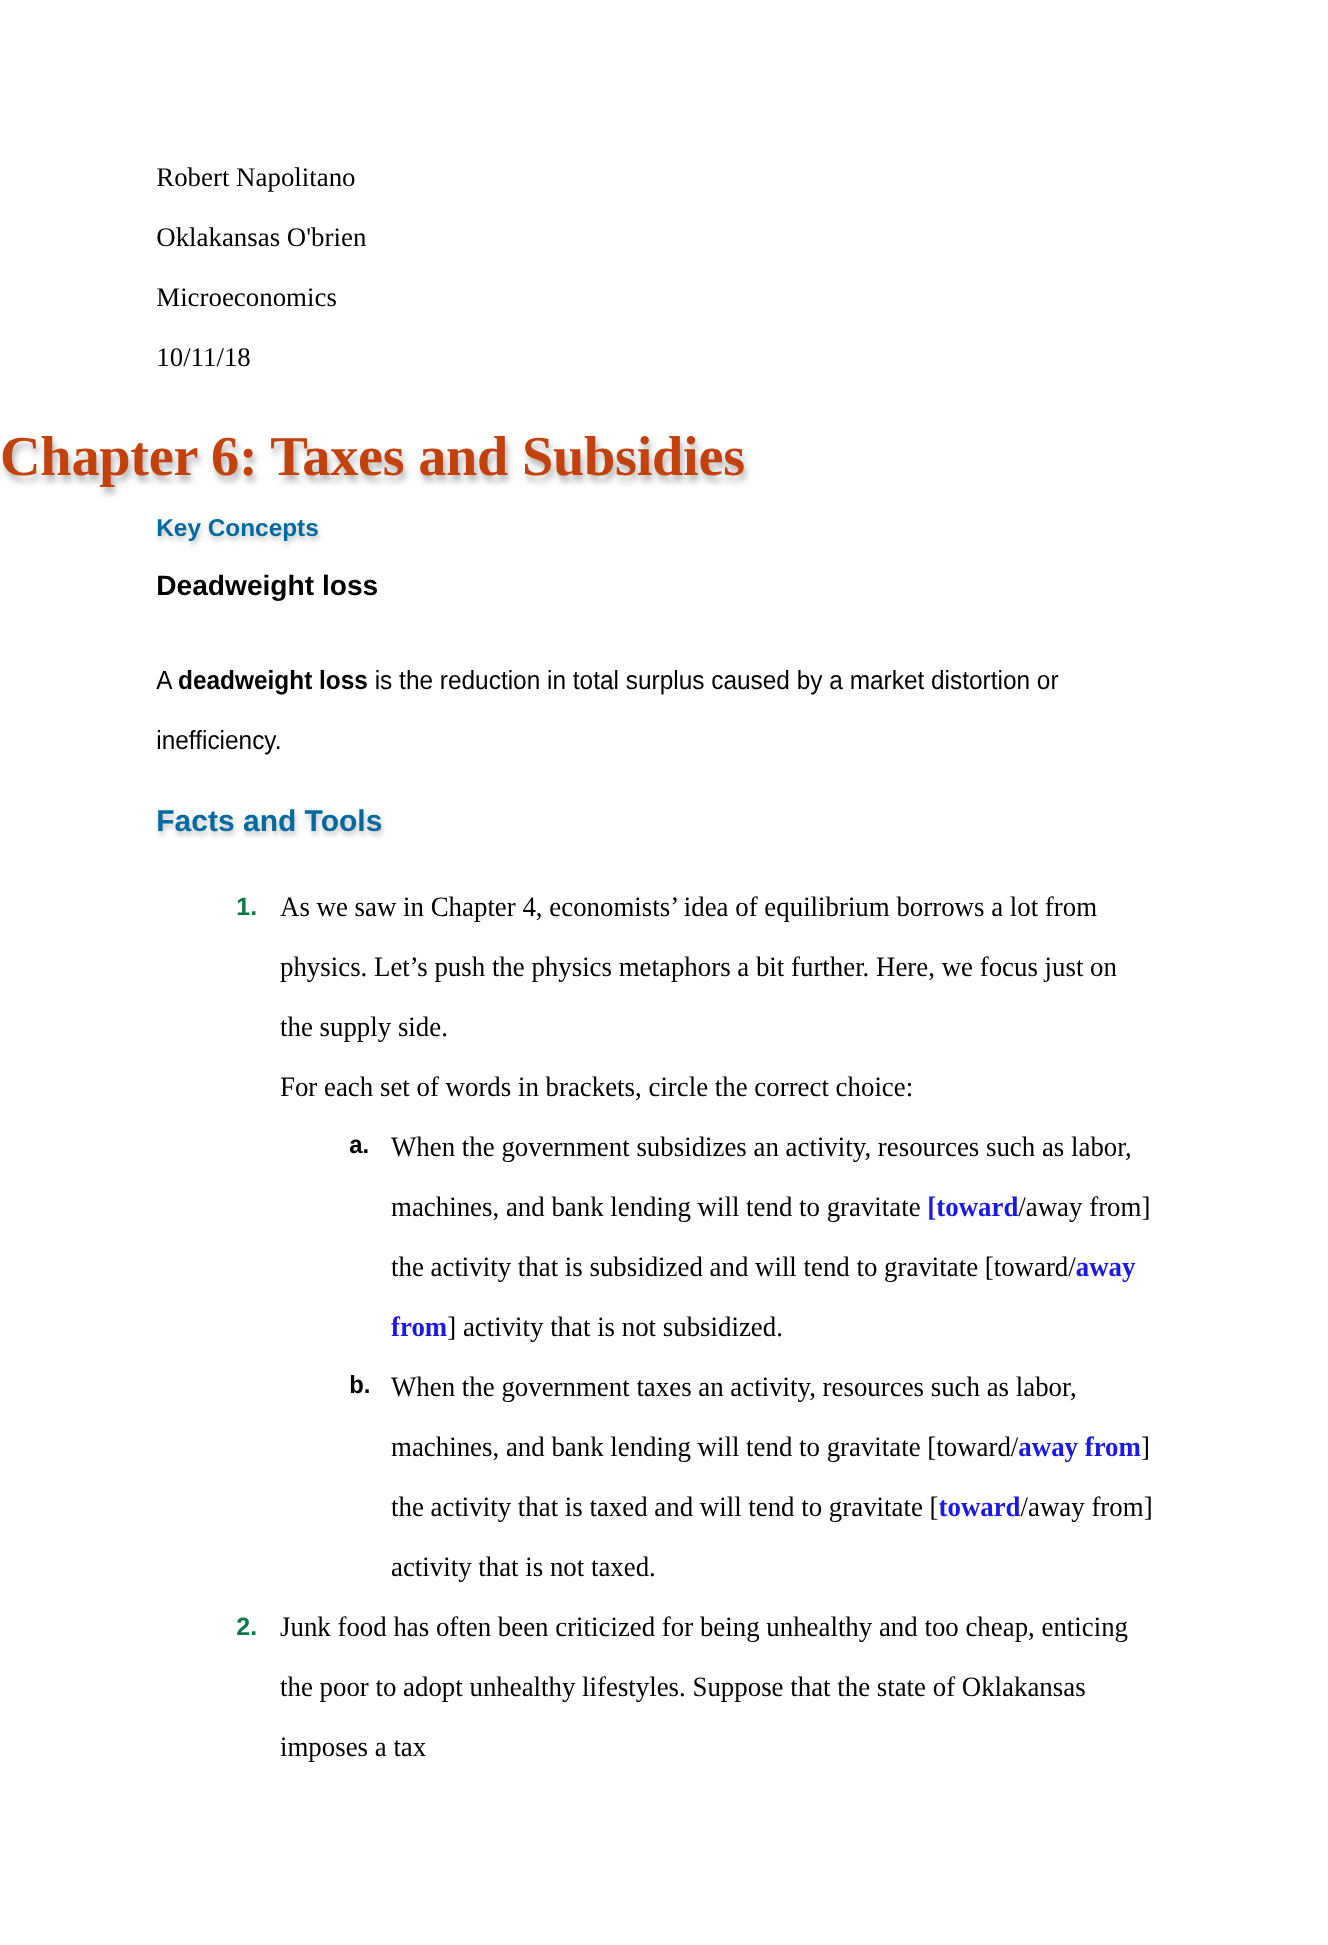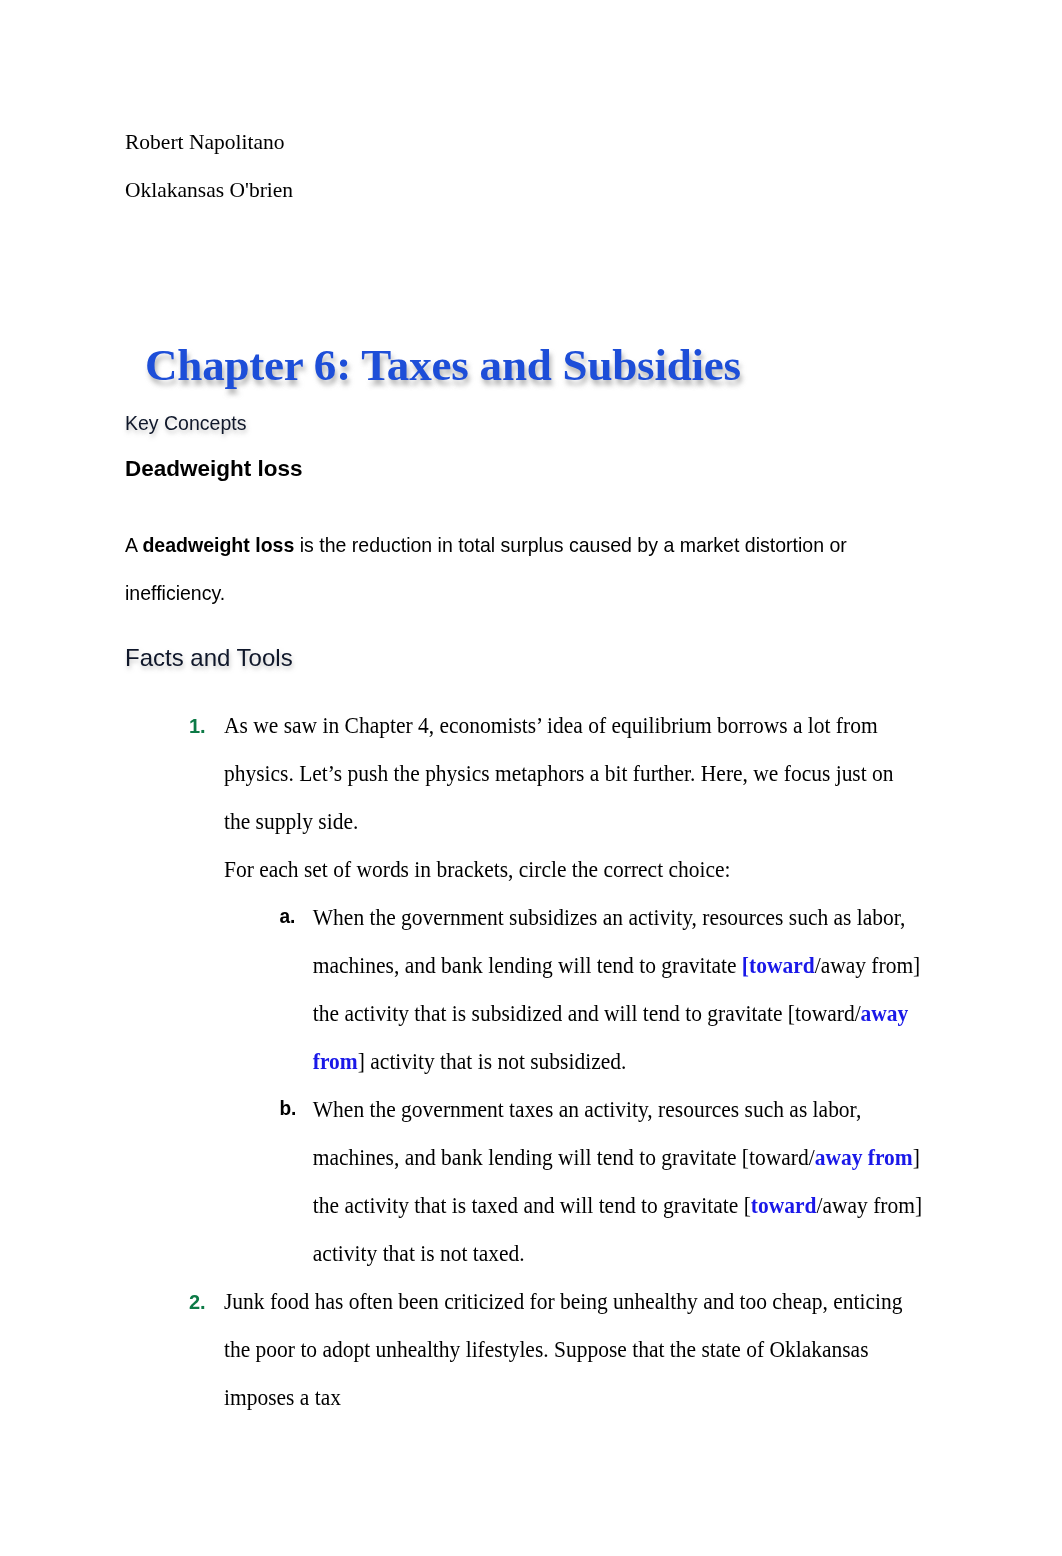--- a/index.html
+++ b/index.html
@@ -39,39 +39,39 @@
     color: #000;
     white-space: pre;
   }
 
   
   .doc-title {
     position: absolute;
     left: 0;
     top: 307px;
     width: 886px;
-    text-align: center;
+    text-align: left;
     font-family: "Liberation Serif", "DejaVu Serif", serif;
     font-weight: bold;
     font-size: 45px;
     line-height: 56px;
     letter-spacing: -0.2px;
-    color: #1d4ed8;
+    color: #c2410c;
     text-shadow: 2px 5px 5px rgba(140,140,140,0.65);
   }
 
   
   .heading-small {
     position: absolute;
     left: 125px;
     font-family: "Liberation Sans", "DejaVu Sans", sans-serif;
-    font-weight: normal;
+    font-weight: bold;
     font-size: 19.5px;
     line-height: 24px;
-    color: #0f172a;
+    color: #0369a1;
     text-shadow: 1px 3px 4px rgba(150,150,150,0.55);
   }
   #key-concepts-heading { top: 411px; }
   #facts-tools-heading  { top: 646px; font-size: 24px; }
 
   .heading-medium {
     position: absolute;
     left: 125px;
     top: 455px;
     font-family: "Liberation Sans", "DejaVu Sans", sans-serif;
@@ -161,20 +161,22 @@
   }
 </style>
 </head>
 <body>
 
 <div class="page">
 
   <div class="doc-header">
     <div class="header-line">Robert Napolitano</div>
     <div class="header-line">Oklakansas O'brien</div>
+    <div class="header-line">Microeconomics</div>
+    <div class="header-line">10/11/18</div>
   </div>
 
   <h1 class="doc-title">Chapter 6: Taxes and Subsidies</h1>
 
   <div class="heading-small" id="key-concepts-heading">Key Concepts</div>
 
   <div class="heading-medium">Deadweight loss</div>
 
   <p class="definition"><span>A </span><b>deadweight loss</b><span> is the reduction in total surplus caused by a market distortion or inefficiency.</span></p>
 

